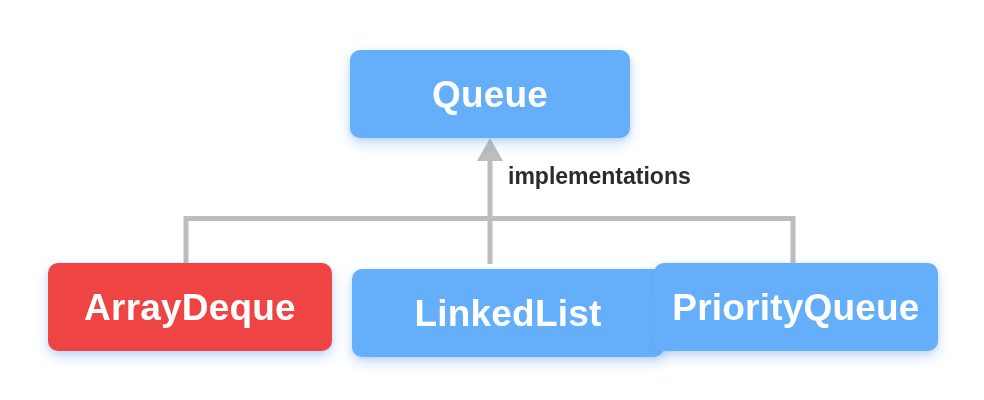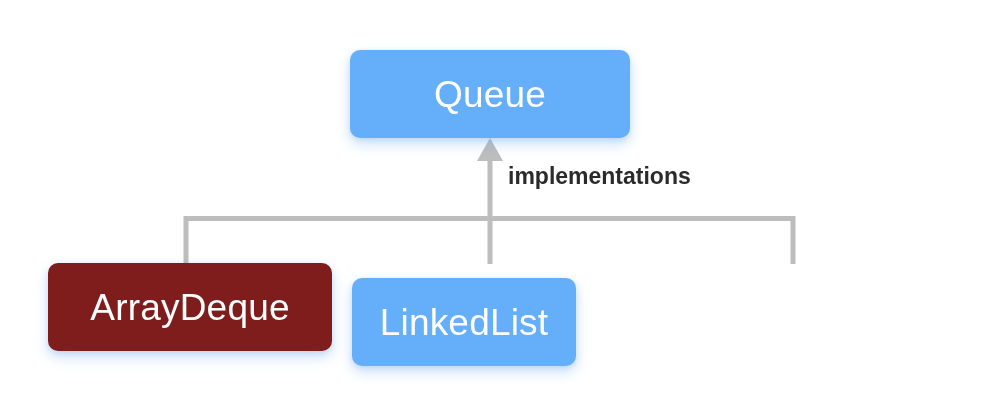--- a/index.html
+++ b/index.html
@@ -32,43 +32,43 @@
     display: flex;
     align-items: center;
     justify-content: center;
     border-radius: 10px;
     box-sizing: border-box;
     box-shadow: 0 6px 14px rgba(100, 160, 235, 0.33),
                 0 2px 5px rgba(110, 165, 230, 0.22);
   }
   .node-label {
     color: #ffffff;
-    font-weight: normal;
+    font-weight: bold;
     letter-spacing: 0.2px;
     white-space: nowrap;
     line-height: 1;
   }
   #node-queue {
     left: 350px;
     top: 50px;
     width: 280px;
     height: 88px;
   }
   #node-queue .node-label { font-size: 37px; }
 
   #node-arraydeque {
     left: 48px;
     top: 263px;
     width: 284px;
     height: 88px;
   }
   #node-linkedlist {
     left: 352px;
-    top: 278px;
-    width: 224px;
+    top: 269px;
+    width: 312px;
     height: 88px;
   }
   #node-priorityqueue {
     left: 654px;
     top: 263px;
     width: 284px;
     height: 88px;
   }
   #node-arraydeque .node-label,
   #node-linkedlist .node-label,
@@ -105,22 +105,25 @@
 
     <polygon points="490,138 503,161 477,161" fill="#BDBDBD"></polygon>
   </svg>
 
   <div class="node" id="node-queue" style="background: rgb(101, 175, 250);">
     <span class="node-label" style="color: rgb(255, 255, 255);">Queue</span>
   </div>
 
   <div id="edge-label-implementations" style="color: rgb(43, 43, 43);">implementations</div>
 
-  <div class="node" id="node-arraydeque" style="background: #7f1d1d;">
+  <div class="node" id="node-arraydeque" style="background: #ef4444;">
     <span class="node-label" style="color: rgb(255, 255, 255);">ArrayDeque</span>
   </div>
 
   <div class="node" id="node-linkedlist" style="background: rgb(101, 175, 250);">
     <span class="node-label" style="color: rgb(255, 255, 255);">LinkedList</span>
   </div>
 
+  <div class="node" id="node-priorityqueue" style="background: rgb(101, 175, 250);">
+    <span class="node-label" style="color: rgb(255, 255, 255);">PriorityQueue</span>
+  </div>
 
 </div>
 
 </body></html>

